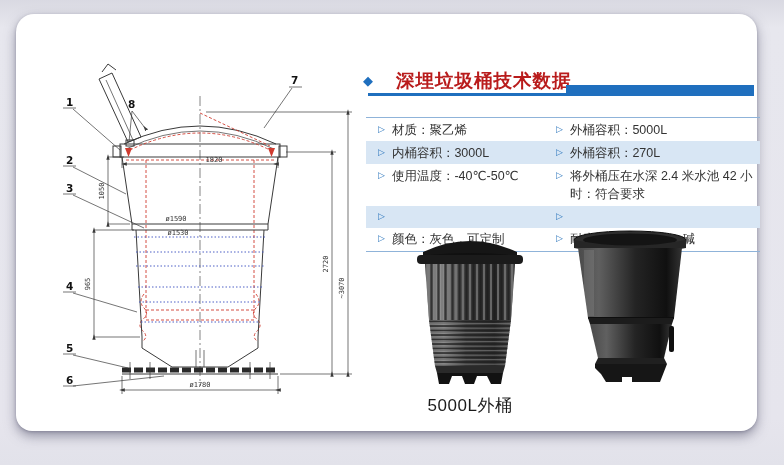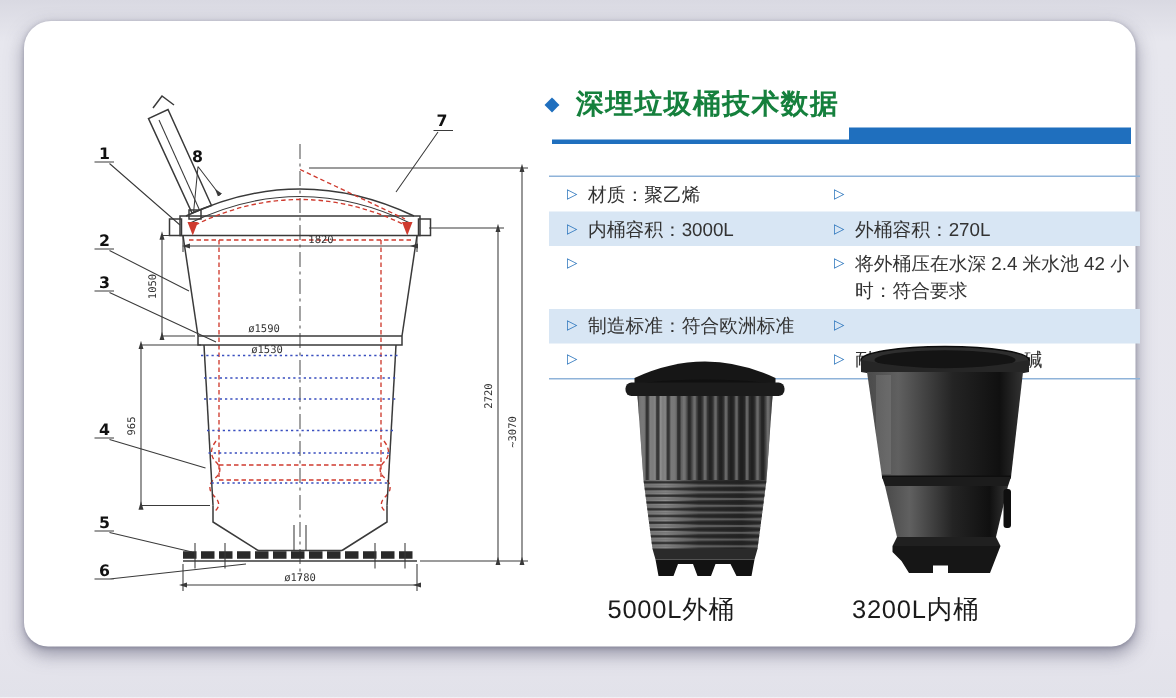--- a/index.html
+++ b/index.html
@@ -10,35 +10,35 @@
     position:relative;
   }
   .card{
     position:absolute;left:16px;top:14px;width:741px;height:417px;
     background:#ffffff;border-radius:18px 18px 16px 16px;
     box-shadow:0 5px 12px rgba(80,80,105,.55),0 1px 3px rgba(80,80,105,.35);
   }
   
   .title-row{position:absolute;left:347px;top:38px;display:flex;align-items:center;}
   .diamond{color:#1f6fbe;font-size:13px;margin-right:7px;}
-  .title{font-size:18.5px;font-weight:600;color:#15803d;letter-spacing:1px;margin:4px;}
+  .title{font-size:18.5px;font-weight:600;color:#b91c1c;letter-spacing:1px;margin:16px;}
   .rule-thin{position:absolute;left:352px;top:79px;width:386px;height:3px;background:#1f6fbe;}
   .rule-thick{position:absolute;left:550px;top:71px;width:188px;height:11px;background:#1f6fbe;}
   .spec-table{
     position:absolute;left:350px;top:103px;width:394px;
     border-top:1px solid #8fb3d9;border-bottom:1px solid #8fb3d9;
     font-size:12.5px;color:#333;
   }
   .row{display:flex;align-items:flex-start;padding:2.5px 0;}
   .row.hl{background:#d8e6f4;}
   .cell{display:flex;align-items:flex-start;line-height:1.45;}
   .cell.l{width:190px;flex:none;padding-left:12px;box-sizing:border-box;}
   .cell.r{flex:1;padding-right:4px;}
   .bullet{color:#2e77bd;font-size:9px;line-height:1.9;margin-right:7px;flex:none;}
-  .fig{position:absolute;margin:0;}
+  .fig{position:absolute;margin:0;text-align:center;}
   .fig1{left:389px;top:212px;width:130px;}
   .fig2{left:552px;top:212px;width:124px;}
   .fig figcaption{font-size:17px;color:#1b1b1b;margin-top:4px;letter-spacing:.5px;}
   
   .drawing{position:absolute;left:30px;top:42px;}
   .dln{stroke:#3a3a3a;stroke-width:1;fill:none;}
   .thin{stroke:#3a3a3a;stroke-width:.7;fill:none;}
   .red{stroke:#cf3b2f;stroke-width:.9;fill:none;stroke-dasharray:3,2;}
   .blu{stroke:#3a4fbf;stroke-width:.9;fill:none;stroke-dasharray:1.5,2;}
   .ctr{stroke:#666;stroke-width:.8;fill:none;stroke-dasharray:10,3,2,3;}
@@ -171,53 +171,55 @@
     <div class="rule-thick"></div>
 
     <div class="spec-table">
       <div class="row">
         <div class="cell l">
             <span class="bullet">▷</span>
             <span>材质：聚乙烯</span>
           </div>
         <div class="cell r">
             <span class="bullet">▷</span>
+            <span>外桶容积：5000L</span>
           </div>
       </div>
       <div class="row hl">
         <div class="cell l">
             <span class="bullet">▷</span>
             <span>内桶容积：3000L</span>
           </div>
         <div class="cell r">
             <span class="bullet">▷</span>
             <span>外桶容积：270L</span>
           </div>
       </div>
       <div class="row">
         <div class="cell l">
             <span class="bullet">▷</span>
+            <span>使用温度：-40℃-50℃</span>
           </div>
         <div class="cell r">
             <span class="bullet">▷</span>
             <span>将外桶压在水深 2.4 米水池 42 小时：符合要求</span>
           </div>
       </div>
       <div class="row hl">
         <div class="cell l">
             <span class="bullet">▷</span>
-            <span>制造标准：符合欧洲标准</span>
           </div>
         <div class="cell r">
             <span class="bullet">▷</span>
           </div>
       </div>
       <div class="row">
         <div class="cell l">
             <span class="bullet">▷</span>
+            <span>颜色：灰色，可定制</span>
           </div>
         <div class="cell r">
             <span class="bullet">▷</span>
             <span>耐腐蚀性能：耐酸、碱</span>
           </div>
       </div>
     </div>
 
     <figure class="fig fig1">
       <svg width="130" height="160" viewBox="0 0 130 160">
@@ -268,17 +270,16 @@
         <polygon points="10,22 114,22 106,92 20,92" fill="url(#igb)"></polygon>
         <rect x="16" y="24" width="10" height="66" fill="#ffffff" opacity=".10"></rect>
         <line x1="20" y1="92" x2="106" y2="92" stroke="#0e0e0e" stroke-width="2"></line>
         <polygon points="20,92 106,92 104,98 22,98" fill="#1c1c1c"></polygon>
         <polygon points="22,98 104,98 96,132 30,132" fill="url(#igb)"></polygon>
         <rect x="101" y="100" width="5" height="26" rx="2" fill="#0f0f0f"></rect>
         <polygon points="30,132 96,132 99,138 27,138" fill="#202020"></polygon>
         <polygon points="27,138 99,138 92,156 38,156 33,148 27,142" fill="#161616"></polygon>
         <rect x="54" y="151" width="10" height="6" fill="#ffffff"></rect>
       </svg>
-      <figcaption>3200L内桶</figcaption>
     </figure>
 
   </div>
 </div>
 
 </body></html>

